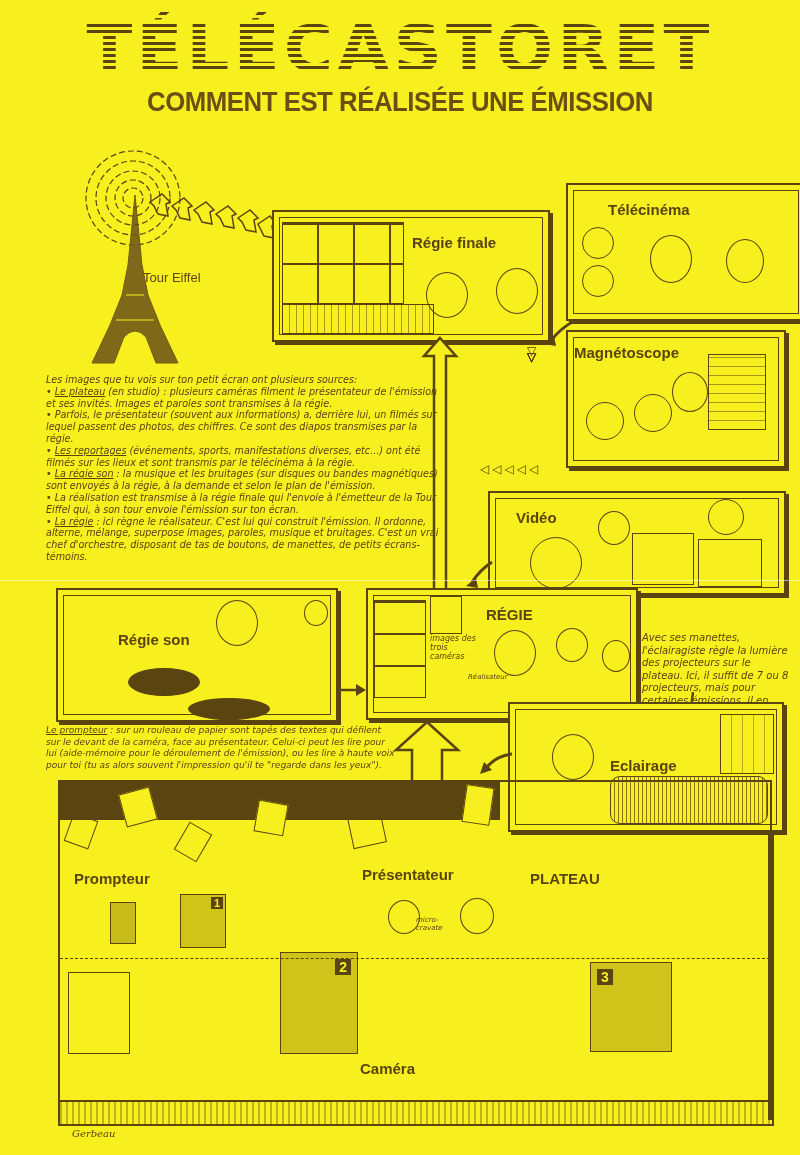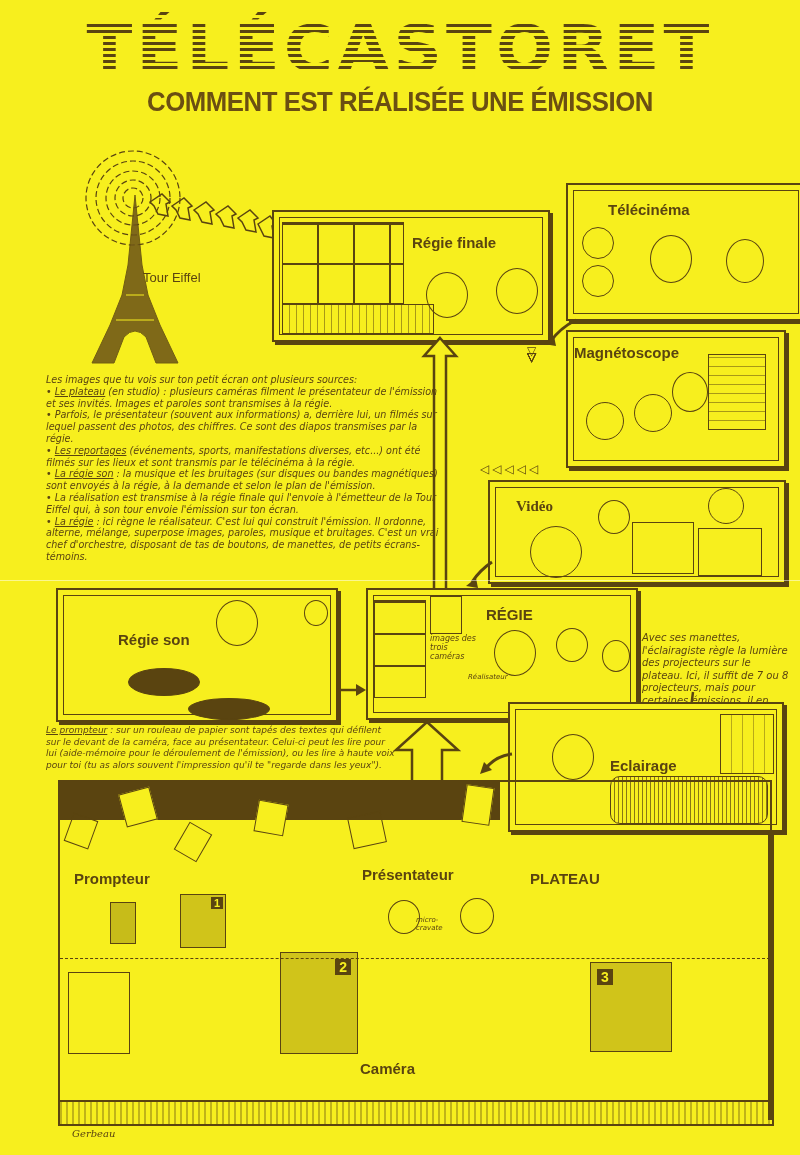--- a/index.html
+++ b/index.html
@@ -83,21 +83,21 @@
 <div class="abs panel" style="left:566px;top:330px;width:216px;height:134px;">
   <div class="panel-inner"></div>
   <div class="plabel" style="left:6px;top:12px;">Magnétoscope</div>
   <div class="bear" style="left:18px;top:70px;width:36px;height:36px;"></div>
   <div class="bear" style="left:66px;top:62px;width:36px;height:36px;"></div>
   <div class="bear" style="left:104px;top:40px;width:34px;height:38px;"></div>
   <div class="sketch" style="left:140px;top:22px;width:56px;height:74px;
        background:repeating-linear-gradient(0deg,transparent 0 8px,rgba(90,68,16,.5) 8px 9px);"></div>
 </div>
 
-<div class="abs panel" style="left:488px;top:480px;width:294px;height:100px;font-family:Liberation Serif, serif;">
+<div class="abs panel" style="left:488px;top:491px;width:294px;height:100px;">
   <div class="panel-inner"></div>
   <div class="plabel" style="left:26px;top:16px;">Vidéo</div>
   <div class="bear" style="left:40px;top:44px;width:50px;height:50px;"></div>
   <div class="bear" style="left:108px;top:18px;width:30px;height:32px;"></div>
   <div class="sketch" style="left:142px;top:40px;width:60px;height:50px;"></div>
   <div class="sketch" style="left:208px;top:46px;width:62px;height:46px;"></div>
   <div class="bear" style="left:218px;top:6px;width:34px;height:34px;"></div>
 </div>
 
 <div class="abs" style="left:527px;top:345px;width:14px;">

